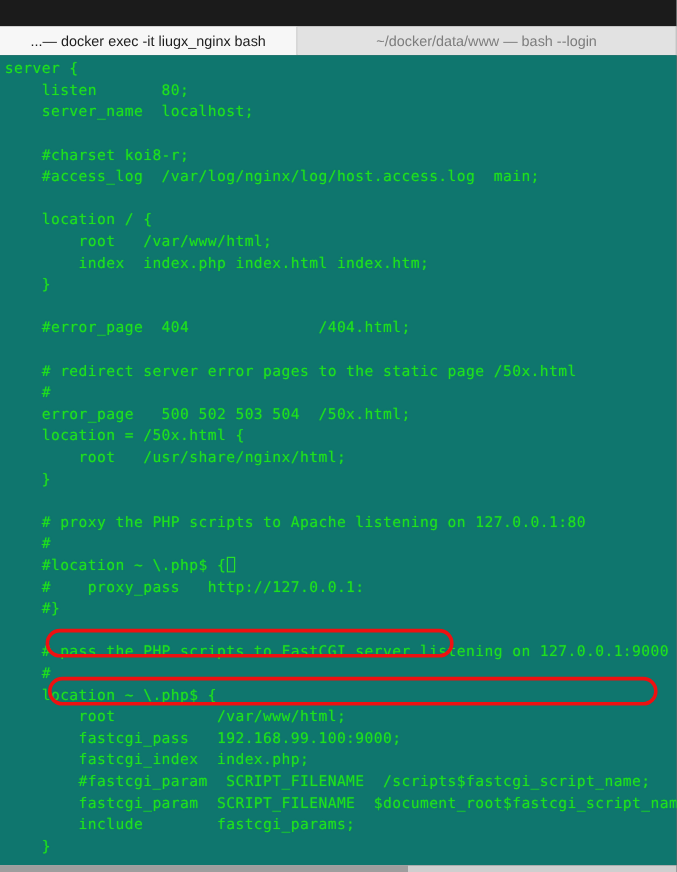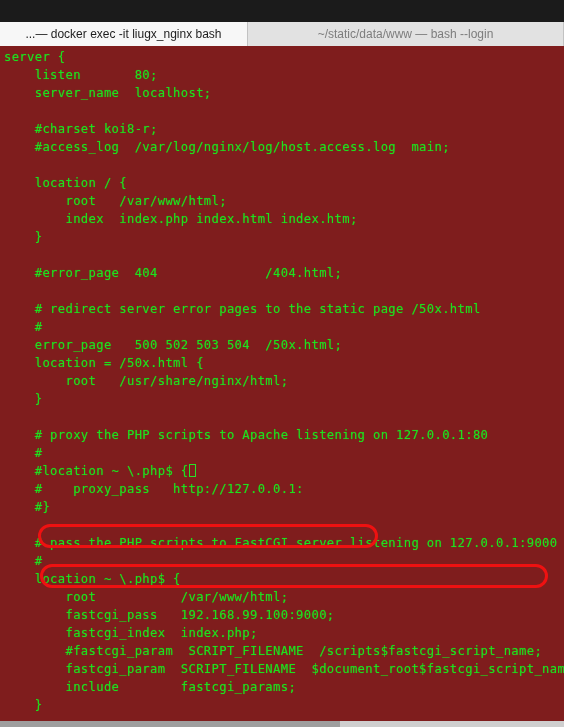--- a/index.html
+++ b/index.html
@@ -113,21 +113,21 @@
     background: #e2e2e2;
     color: #7d7d7d;
   }
 
   
   .terminal {
     position: absolute;
     top: 46px; left: 0;
     width: 564px;
     height: 675px;
-    background: #7f1d1d;
+    background: #0f766e;
     overflow: hidden;
   }
   .term-inner {
     position: absolute;
     top: 2px;
     left: 4px;
     font-family: "DejaVu Sans Mono", "Liberation Mono", monospace;
     font-size: 12.2px;
     line-height: 18px;
     color: #1ee01e;
@@ -174,21 +174,21 @@
   }
 </style>
 </head>
 <body>
 
 <div id="app">
 
 
   <div class="tabbar">
     <div class="tab active">...— docker exec -it liugx_nginx bash</div>
-    <div class="tab inactive">~/static/data/www — bash --login</div>
+    <div class="tab inactive">~/docker/data/www — bash --login</div>
   </div>
 
   <div class="terminal">
     <div class="term-inner" id="term-inner"><span class="ln">server {</span><span class="ln">    listen       80;</span><span class="ln">    server_name  localhost;</span><span class="ln"></span><span class="ln">    #charset koi8-r;</span><span class="ln">    #access_log  /var/log/nginx/log/host.access.log  main;</span><span class="ln"></span><span class="ln">    location / {</span><span class="ln">        root   /var/www/html;</span><span class="ln">        index  index.php index.html index.htm;</span><span class="ln">    }</span><span class="ln"></span><span class="ln">    #error_page  404              /404.html;</span><span class="ln"></span><span class="ln">    # redirect server error pages to the static page /50x.html</span><span class="ln">    #</span><span class="ln">    error_page   500 502 503 504  /50x.html;</span><span class="ln">    location = /50x.html {</span><span class="ln">        root   /usr/share/nginx/html;</span><span class="ln">    }</span><span class="ln"></span><span class="ln">    # proxy the PHP scripts to Apache listening on 127.0.0.1:80</span><span class="ln">    #</span><span class="ln">    #location ~ \.php$ {<span class="cursor"></span></span><span class="ln">    #    proxy_pass   http://127.0.0.1:</span><span class="ln">    #}</span><span class="ln"></span><span class="ln">    # pass the PHP scripts to FastCGI server listening on 127.0.0.1:9000</span><span class="ln">    #</span><span class="ln">    location ~ \.php$ {</span><span class="ln">        root           /var/www/html;</span><span class="ln">        fastcgi_pass   192.168.99.100:9000;</span><span class="ln">        fastcgi_index  index.php;</span><span class="ln">        #fastcgi_param  SCRIPT_FILENAME  /scripts$fastcgi_script_name;</span><span class="ln">        fastcgi_param  SCRIPT_FILENAME  $document_root$fastcgi_script_name;</span><span class="ln">        include        fastcgi_params;</span><span class="ln">    }</span><span class="ln"></span></div>
 
     <div class="annot" id="annot-1"></div>
     <div class="annot" id="annot-2"></div>
   </div>
 
   <div class="hscroll">

